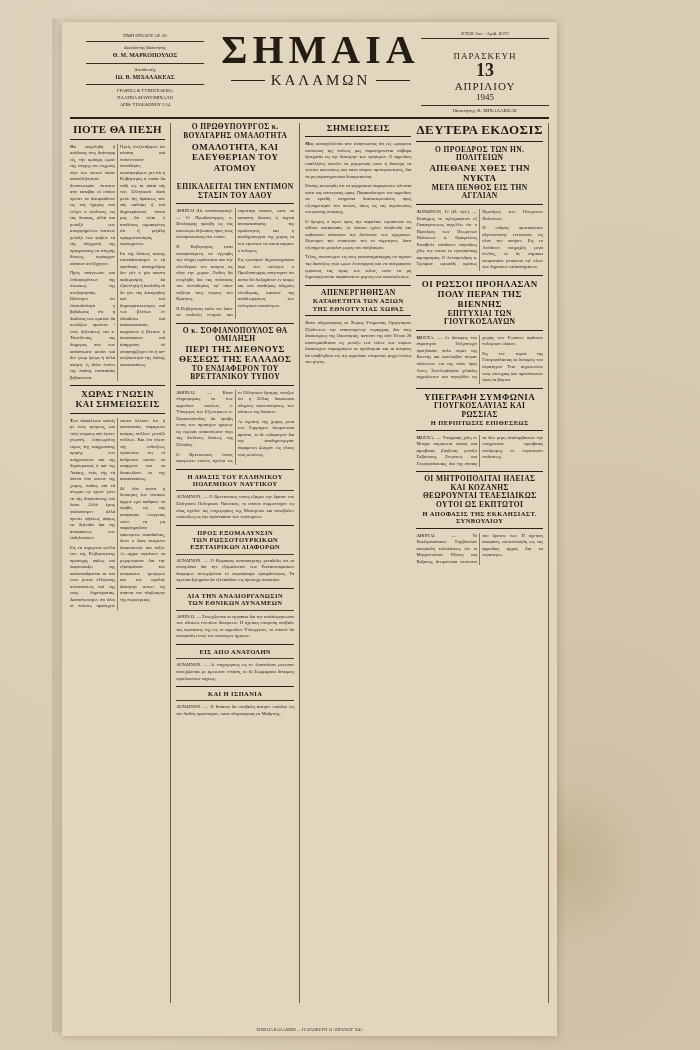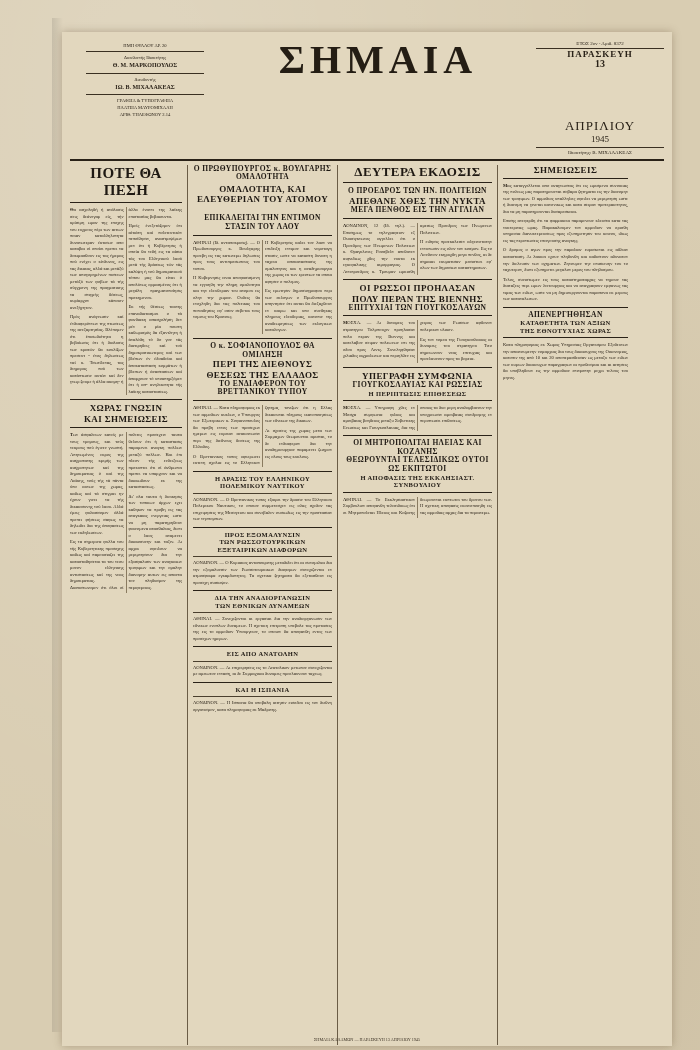--- a/index.html
+++ b/index.html
@@ -13,22 +13,22 @@
     position:relative;
     width:700px;height:1050px;
     background:
       radial-gradient(ellipse at 20% 10%, rgba(255,255,255,0.18), rgba(255,255,255,0) 60%),
       radial-gradient(ellipse at 85% 85%, rgba(120,95,60,0.12), rgba(255,255,255,0) 55%),
       #d9cdb2;
     box-sizing:border-box;
   }
   .paper{
     position:absolute;
-    left:62px;top:32px;
-    width:610px;height:1014px;
+    left:62px;top:22px;
+    width:495px;height:1014px;
     background:#e2d7be;
     box-shadow:0 0 8px rgba(90,70,40,0.35);
     box-sizing:border-box;
     padding:6px 8px 8px 8px;
     overflow:hidden;
   }
   
   .torn-left{
     position:absolute;left:52px;top:18px;width:16px;height:1014px;
     background:linear-gradient(90deg, rgba(0,0,0,0.10), rgba(0,0,0,0) 70%);
@@ -56,42 +56,42 @@
     font-weight:bold;font-size:40px;letter-spacing:5px;color:#241d14;
     line-height:1;
   }
   .mast-sub{
     font-size:15px;letter-spacing:3px;color:#2a2218;margin-top:2px;
     display:flex;align-items:center;justify-content:center;gap:6px;
   }
   .mast-sub .dash{display:inline-block;width:34px;height:1px;background:#2a2218;}
   .mast-right{width:128px;text-align:center;font-size:6px;color:#2a2218;padding-top:3px;}
   .mast-right .top{font-size:5px;border-bottom:1px solid #3a3022;padding-bottom:2px;}
-  .mast-right .day{font-size:9px;font-weight:bold;letter-spacing:1px;margin-top:0;}
-  .mast-right .date{font-size:10px;font-weight:bold;line-height:1.05;}
-  .mast-right .mon{font-size:13px;letter-spacing:1px;margin-top:48px;}
+  .mast-right .day{font-size:9px;font-weight:normal;letter-spacing:1px;margin-top:12px;}
+  .mast-right .date{font-size:18px;font-weight:bold;line-height:1.05;}
+  .mast-right .mon{font-size:11px;letter-spacing:1px;}
   .mast-right .year{font-size:9px;}
   .mast-right .owner{font-size:5px;border-top:1px solid #3a3022;margin-top:3px;padding-top:2px;}
 
   
   .body-grid{
     display:flex;margin-top:4px;height:880px;
   }
   .col{box-sizing:border-box;}
   .c1{width:118px;padding-right:5px;border-right:1px solid #6a5c46;}
   .c2{width:150px;padding:0 5px;border-right:1px solid #6a5c46;}
   .c3{width:160px;padding:0 5px;border-right:1px solid #6a5c46;}
   .c4{width:130px;padding-left:5px;}
 
   .hl{
     text-align:center;font-weight:bold;color:#1f1913;
     letter-spacing:0.4px;line-height:1.15;
   }
   .hl-xl{font-size:13px;}
-  .hl-lg{font-size:15px;}
+  .hl-lg{font-size:11px;}
   .hl-md{font-size:9px;}
   .hl-sm{font-size:7.5px;}
   .hl-xs{font-size:6.5px;}
   .rule-top{border-top:1.5px solid #2a2218;margin:4px 0 3px;}
   .rule-bot{border-bottom:1.5px solid #2a2218;margin:3px 0 4px;}
   .rule-thin{border-bottom:1px solid #4a3f2e;margin:3px 0;}
 
   p.txt{
     margin:0 0 3px 0;
     font-size:4.6px;
@@ -128,20 +128,25 @@
         <span class="line tiny">Διευθυντής</span>
         <span class="line bold">ΙΩ. Β. ΜΙΧΑΛΑΚΕΑΣ</span>
         <div class="rule"></div>
         <span class="line tiny">ΓΡΑΦΕΙΑ &amp; ΤΥΠΟΓΡΑΦΕΙΑ</span>
         <span class="line tiny">ΠΛΑΤΕΙΑ ΜΑΥΡΟΜΙΧΑΛΗ</span>
         <span class="line tiny">ΑΡΙΘ. ΤΗΛΕΦΩΝΟΥ 2.14</span>
       </div>
 
       <div class="mast-center">
         <div class="mast-title">ΣΗΜΑΙΑ</div>
+        <div class="mast-sub">
+          <span class="dash"></span>
+          <span>ΚΑΛΑΜΩΝ</span>
+          <span class="dash"></span>
+        </div>
       </div>
 
       <div class="mast-right">
         <div class="top">ΕΤΟΣ 2ον - Αριθ. 8372</div>
         <div class="day">ΠΑΡΑΣΚΕΥΗ</div>
         <div class="date">13</div>
         <div class="mon">ΑΠΡΙΛΙΟΥ</div>
         <div class="year">1945</div>
         <div class="owner">Ιδιοκτήτης: Β. ΜΙΧΑΛΑΚΕΑΣ</div>
       </div>
@@ -215,75 +220,75 @@
         <div class="hl hl-xs">ΕΙΣ ΑΠΟ ΑΝΑΤΟΛΗΝ</div>
         <div class="rule-thin"></div>
         <p class="txt">ΛΟΝΔΙΝΟΝ. — Αι επιχειρησεις εις το Ανατολικον μετωπον συνεχιζονται με αμειωτον ενταση, αι δε Συμμαχικαι δυναμεις προελαυνουν ταχεως.</p>
 
         <div class="rule-top"></div>
         <div class="hl hl-xs">ΚΑΙ Η ΙΣΠΑΝΙΑ</div>
         <div class="rule-thin"></div>
         <p class="txt">ΛΟΝΔΙΝΟΝ. — Η Ισπανια θα υποβαλη αιτησιν εισοδου εις τον διεθνη οργανισμον, κατα πληροφοριας εκ Μαδριτης.</p>
       </div>
 
-      <div class="col c3">
-        <div class="hl hl-xl">ΔΕΥΤΕΡΑ ΕΚΔΟΣΙΣ</div>
-        <div class="rule-bot"></div>
-        <div class="hl hl-sm">Ο ΠΡΟΕΔΡΟΣ ΤΩΝ ΗΝ. ΠΟΛΙΤΕΙΩΝ</div>
-        <div class="hl hl-md">ΑΠΕΘΑΝΕ ΧΘΕΣ ΤΗΝ ΝΥΚΤΑ</div>
-        <div class="hl hl-sm">ΜΕΓΑ ΠΕΝΘΟΣ ΕΙΣ ΤΗΝ ΑΓΓΛΙΑΝ</div>
-        <div class="rule-bot"></div>
-        <div class="two">
-          <p class="txt first">ΛΟΝΔΙΝΟΝ, 12 (Ιδ. τηλ.). — Επισημως το τηλεγραφειον εξ Ουασιγκτωνος αγγελλει ότι ο Προεδρος των Ηνωμενων Πολιτειων κ. Φραγκλινος Ροοσβελτ απεθανεν αιφνιδιως χθες την νυκτα εκ εγκεφαλικης αιμορραγιας. Ο Αντιπροεδρος κ. Τρουμαν ωρκισθη αμεσως Προεδρος των Ηνωμενων Πολιτειων.</p>
-          <p class="txt">Η ειδησις προεκαλεσεν αλγεινοτατην εντυπωσιν εις ολον τον κοσμον. Εις το Λονδινον εκηρυχθη μεγα πενθος, αι δε σημαιαι εκυματισαν μεσιστιοι εφ' ολων των δημοσιων καταστηματων.</p>
-        </div>
-
-        <div class="rule-top"></div>
-        <div class="hl hl-md">ΟΙ ΡΩΣΣΟΙ ΠΡΟΗΛΑΣΑΝ</div>
-        <div class="hl hl-md">ΠΟΛΥ ΠΕΡΑΝ ΤΗΣ ΒΙΕΝΝΗΣ</div>
-        <div class="hl hl-sm">ΕΠΙΤΥΧΙΑΙ ΤΩΝ ΓΙΟΥΓΚΟΣΛΑΥΩΝ</div>
-        <div class="rule-bot"></div>
-        <div class="two">
-          <p class="txt first">ΜΟΣΧΑ. — Αι δυναμεις του στρατηγου Τολμπουχιν προηλασαν πολυ περαν της Βιεννης και κατελαβον σειραν πολεωνων επι της οδου προς Λιντς. Συνεληφθησαν χιλιαδες αιχμαλωτων και περιηλθεν εις χειρας των Ρωσσων αφθονον πολεμικον υλικον.</p>
-          <p class="txt">Εις τον τομεα της Γιουγκοσλαυιας αι δυναμεις του στρατηγου Τιτο σημειωνουν νεας επιτυχιας και προελαυνουν προς τα βορεια.</p>
-        </div>
-
-        <div class="rule-top"></div>
-        <div class="hl hl-md">ΥΠΕΓΡΑΦΗ ΣΥΜΦΩΝΙΑ</div>
-        <div class="hl hl-sm">ΓΙΟΥΓΚΟΣΛΑΥΙΑΣ ΚΑΙ ΡΩΣΣΙΑΣ</div>
-        <div class="hl hl-xs">Η ΠΕΡΙΠΤΩΣΙΣ ΕΠΙΘΕΣΕΩΣ</div>
-        <div class="rule-bot"></div>
-        <div class="two">
-          <p class="txt first">ΜΟΣΧΑ. — Υπεγραφη χθες εν Μοσχα συμφωνια φιλιας και αμοιβαιας βοηθειας μεταξυ Σοβιετικης Ενωσεως και Γιουγκοσλαυιας, δια της οποιας τα δυο μερη αναλαμβανουν την υποχρεωσιν αμοιβαιας συνδρομης εν περιπτωσει επιθεσεως.</p>
-        </div>
-
-        <div class="rule-top"></div>
-        <div class="hl hl-sm">ΟΙ ΜΗΤΡΟΠΟΛΙΤΑΙ ΗΛΕΙΑΣ ΚΑΙ ΚΟΖΑΝΗΣ</div>
-        <div class="hl hl-sm">ΘΕΩΡΟΥΝΤΑΙ ΤΕΛΕΣΙΔΙΚΩΣ ΟΥΤΟΙ ΩΣ ΕΚΠΤΩΤΟΙ</div>
-        <div class="hl hl-xs">Η ΑΠΟΦΑΣΙΣ ΤΗΣ ΕΚΚΛΗΣΙΑΣΤ. ΣΥΝΒΟΥΛΙΟΥ</div>
-        <div class="rule-bot"></div>
-        <div class="two">
-          <p class="txt first">ΑΘΗΝΑΙ. — Το Εκκλησιαστικον Συμβουλιον απεφανθη τελεσιδικως ότι οι Μητροπολιται Ηλειας και Κοζανης θεωρουνται εκπτωτοι του θρονου των. Η σχετικη αποφασις εκοινοποιηθη εις τας αρμοδιας αρχας δια τα περαιτερω.</p>
-        </div>
-      </div>
-
       <div class="col c4">
         <div class="hl hl-md">ΣΗΜΕΙΩΣΕΙΣ</div>
         <div class="rule-bot"></div>
         <div>
           <p class="txt first">Μας καταγγελλεται απο αναγνωστας ότι εις ωρισμενα συνοικιας της πολεως μας παρατηρουνται σοβαρα ζητηματα εις την διανομην των τροφιμων. Ο αρμοδιος υπαλληλος οφειλει να μεριμνηση ωστε ή διανομη να γινεται κανονικως και κατα σειραν προτεραιοτητος, δια να μη παρατηρουνται δυσαρεσκειαι.</p>
           <p class="txt">Επισης ανεφερθη ότι τα φαρμακεια παραμενουν κλειστα κατα τας νυκτερινας ωρας. Παρακαλουμεν τον αρμοδιον να ορισθη υπηρεσια διανυκτερευσεως προς εξυπηρετησιν του κοινου, ιδιως εις τας περιπτωσεις επειγουσης αναγκης.</p>
           <p class="txt">Ο δρομος ο αγων προς την παραλιαν ευρισκεται εις αθλιαν κατασταση. Αι λακκοι εχουν πληθυνθη και καθιστουν αδυνατον την διελευσιν των οχηματων. Ζητουμεν την επισκευην του το ταχυτερον, διοτι εξυπηρετει μεγαλον μερος του πληθυσμου.</p>
           <p class="txt">Τελος, συνιστωμεν εις τους καταστηματαρχας να τηρουν τας διαταξεις περι ωρων λειτουργιας και να αναγραφουν εμφανως τας τιμας των ειδων, ωστε να μη δημιουργουνται παραπονα εκ μερους των καταναλωτων.</p>
         </div>
         <div class="rule-top"></div>
         <div class="hl hl-sm">ΑΠΕΝΕΡΓΗΘΗΣΑΝ</div>
         <div class="hl hl-xs">ΚΑΤΑΘΕΤΗΤΑ ΤΩΝ ΑΞΙΩΝ</div>
         <div class="hl hl-xs">ΤΗΣ ΕΘΝΟΤΥΧΙΑΣ ΧΩΡΑΣ</div>
         <div class="rule-bot"></div>
         <p class="txt">Κατα πληροφοριας εκ Χωρας Υπηρεσιας Οργανισμου Εξοδευτων την απαιτουμενην νομαρχιας δια τους δικαιουχους της Οικονομιας, κατοπιν της από 10 και 20 αποπερασθεισαν ως μεταξυ των ειδων των κυριων δικαιουχων παραγραφων αι προθεσμιαι και αι αιτησεις θα υποβληθουν εις την αρμοδιαν επιτροπην μεχρι τελους του μηνος.</p>
       </div>
 
+      <div class="col c3">
+        <div class="hl hl-xl">ΔΕΥΤΕΡΑ ΕΚΔΟΣΙΣ</div>
+        <div class="rule-bot"></div>
+        <div class="hl hl-sm">Ο ΠΡΟΕΔΡΟΣ ΤΩΝ ΗΝ. ΠΟΛΙΤΕΙΩΝ</div>
+        <div class="hl hl-md">ΑΠΕΘΑΝΕ ΧΘΕΣ ΤΗΝ ΝΥΚΤΑ</div>
+        <div class="hl hl-sm">ΜΕΓΑ ΠΕΝΘΟΣ ΕΙΣ ΤΗΝ ΑΓΓΛΙΑΝ</div>
+        <div class="rule-bot"></div>
+        <div class="two">
+          <p class="txt first">ΛΟΝΔΙΝΟΝ, 12 (Ιδ. τηλ.). — Επισημως το τηλεγραφειον εξ Ουασιγκτωνος αγγελλει ότι ο Προεδρος των Ηνωμενων Πολιτειων κ. Φραγκλινος Ροοσβελτ απεθανεν αιφνιδιως χθες την νυκτα εκ εγκεφαλικης αιμορραγιας. Ο Αντιπροεδρος κ. Τρουμαν ωρκισθη αμεσως Προεδρος των Ηνωμενων Πολιτειων.</p>
+          <p class="txt">Η ειδησις προεκαλεσεν αλγεινοτατην εντυπωσιν εις ολον τον κοσμον. Εις το Λονδινον εκηρυχθη μεγα πενθος, αι δε σημαιαι εκυματισαν μεσιστιοι εφ' ολων των δημοσιων καταστηματων.</p>
+        </div>
+
+        <div class="rule-top"></div>
+        <div class="hl hl-md">ΟΙ ΡΩΣΣΟΙ ΠΡΟΗΛΑΣΑΝ</div>
+        <div class="hl hl-md">ΠΟΛΥ ΠΕΡΑΝ ΤΗΣ ΒΙΕΝΝΗΣ</div>
+        <div class="hl hl-sm">ΕΠΙΤΥΧΙΑΙ ΤΩΝ ΓΙΟΥΓΚΟΣΛΑΥΩΝ</div>
+        <div class="rule-bot"></div>
+        <div class="two">
+          <p class="txt first">ΜΟΣΧΑ. — Αι δυναμεις του στρατηγου Τολμπουχιν προηλασαν πολυ περαν της Βιεννης και κατελαβον σειραν πολεωνων επι της οδου προς Λιντς. Συνεληφθησαν χιλιαδες αιχμαλωτων και περιηλθεν εις χειρας των Ρωσσων αφθονον πολεμικον υλικον.</p>
+          <p class="txt">Εις τον τομεα της Γιουγκοσλαυιας αι δυναμεις του στρατηγου Τιτο σημειωνουν νεας επιτυχιας και προελαυνουν προς τα βορεια.</p>
+        </div>
+
+        <div class="rule-top"></div>
+        <div class="hl hl-md">ΥΠΕΓΡΑΦΗ ΣΥΜΦΩΝΙΑ</div>
+        <div class="hl hl-sm">ΓΙΟΥΓΚΟΣΛΑΥΙΑΣ ΚΑΙ ΡΩΣΣΙΑΣ</div>
+        <div class="hl hl-xs">Η ΠΕΡΙΠΤΩΣΙΣ ΕΠΙΘΕΣΕΩΣ</div>
+        <div class="rule-bot"></div>
+        <div class="two">
+          <p class="txt first">ΜΟΣΧΑ. — Υπεγραφη χθες εν Μοσχα συμφωνια φιλιας και αμοιβαιας βοηθειας μεταξυ Σοβιετικης Ενωσεως και Γιουγκοσλαυιας, δια της οποιας τα δυο μερη αναλαμβανουν την υποχρεωσιν αμοιβαιας συνδρομης εν περιπτωσει επιθεσεως.</p>
+        </div>
+
+        <div class="rule-top"></div>
+        <div class="hl hl-sm">ΟΙ ΜΗΤΡΟΠΟΛΙΤΑΙ ΗΛΕΙΑΣ ΚΑΙ ΚΟΖΑΝΗΣ</div>
+        <div class="hl hl-sm">ΘΕΩΡΟΥΝΤΑΙ ΤΕΛΕΣΙΔΙΚΩΣ ΟΥΤΟΙ ΩΣ ΕΚΠΤΩΤΟΙ</div>
+        <div class="hl hl-xs">Η ΑΠΟΦΑΣΙΣ ΤΗΣ ΕΚΚΛΗΣΙΑΣΤ. ΣΥΝΒΟΥΛΙΟΥ</div>
+        <div class="rule-bot"></div>
+        <div class="two">
+          <p class="txt first">ΑΘΗΝΑΙ. — Το Εκκλησιαστικον Συμβουλιον απεφανθη τελεσιδικως ότι οι Μητροπολιται Ηλειας και Κοζανης θεωρουνται εκπτωτοι του θρονου των. Η σχετικη αποφασις εκοινοποιηθη εις τας αρμοδιας αρχας δια τα περαιτερω.</p>
+        </div>
+      </div>
+
     </div>
 
     <div class="footer-note">ΣΗΜΑΙΑ ΚΑΛΑΜΩΝ — ΠΑΡΑΣΚΕΥΗ 13 ΑΠΡΙΛΙΟΥ 1945</div>
   </div>
 </div>
 
 </body></html>

